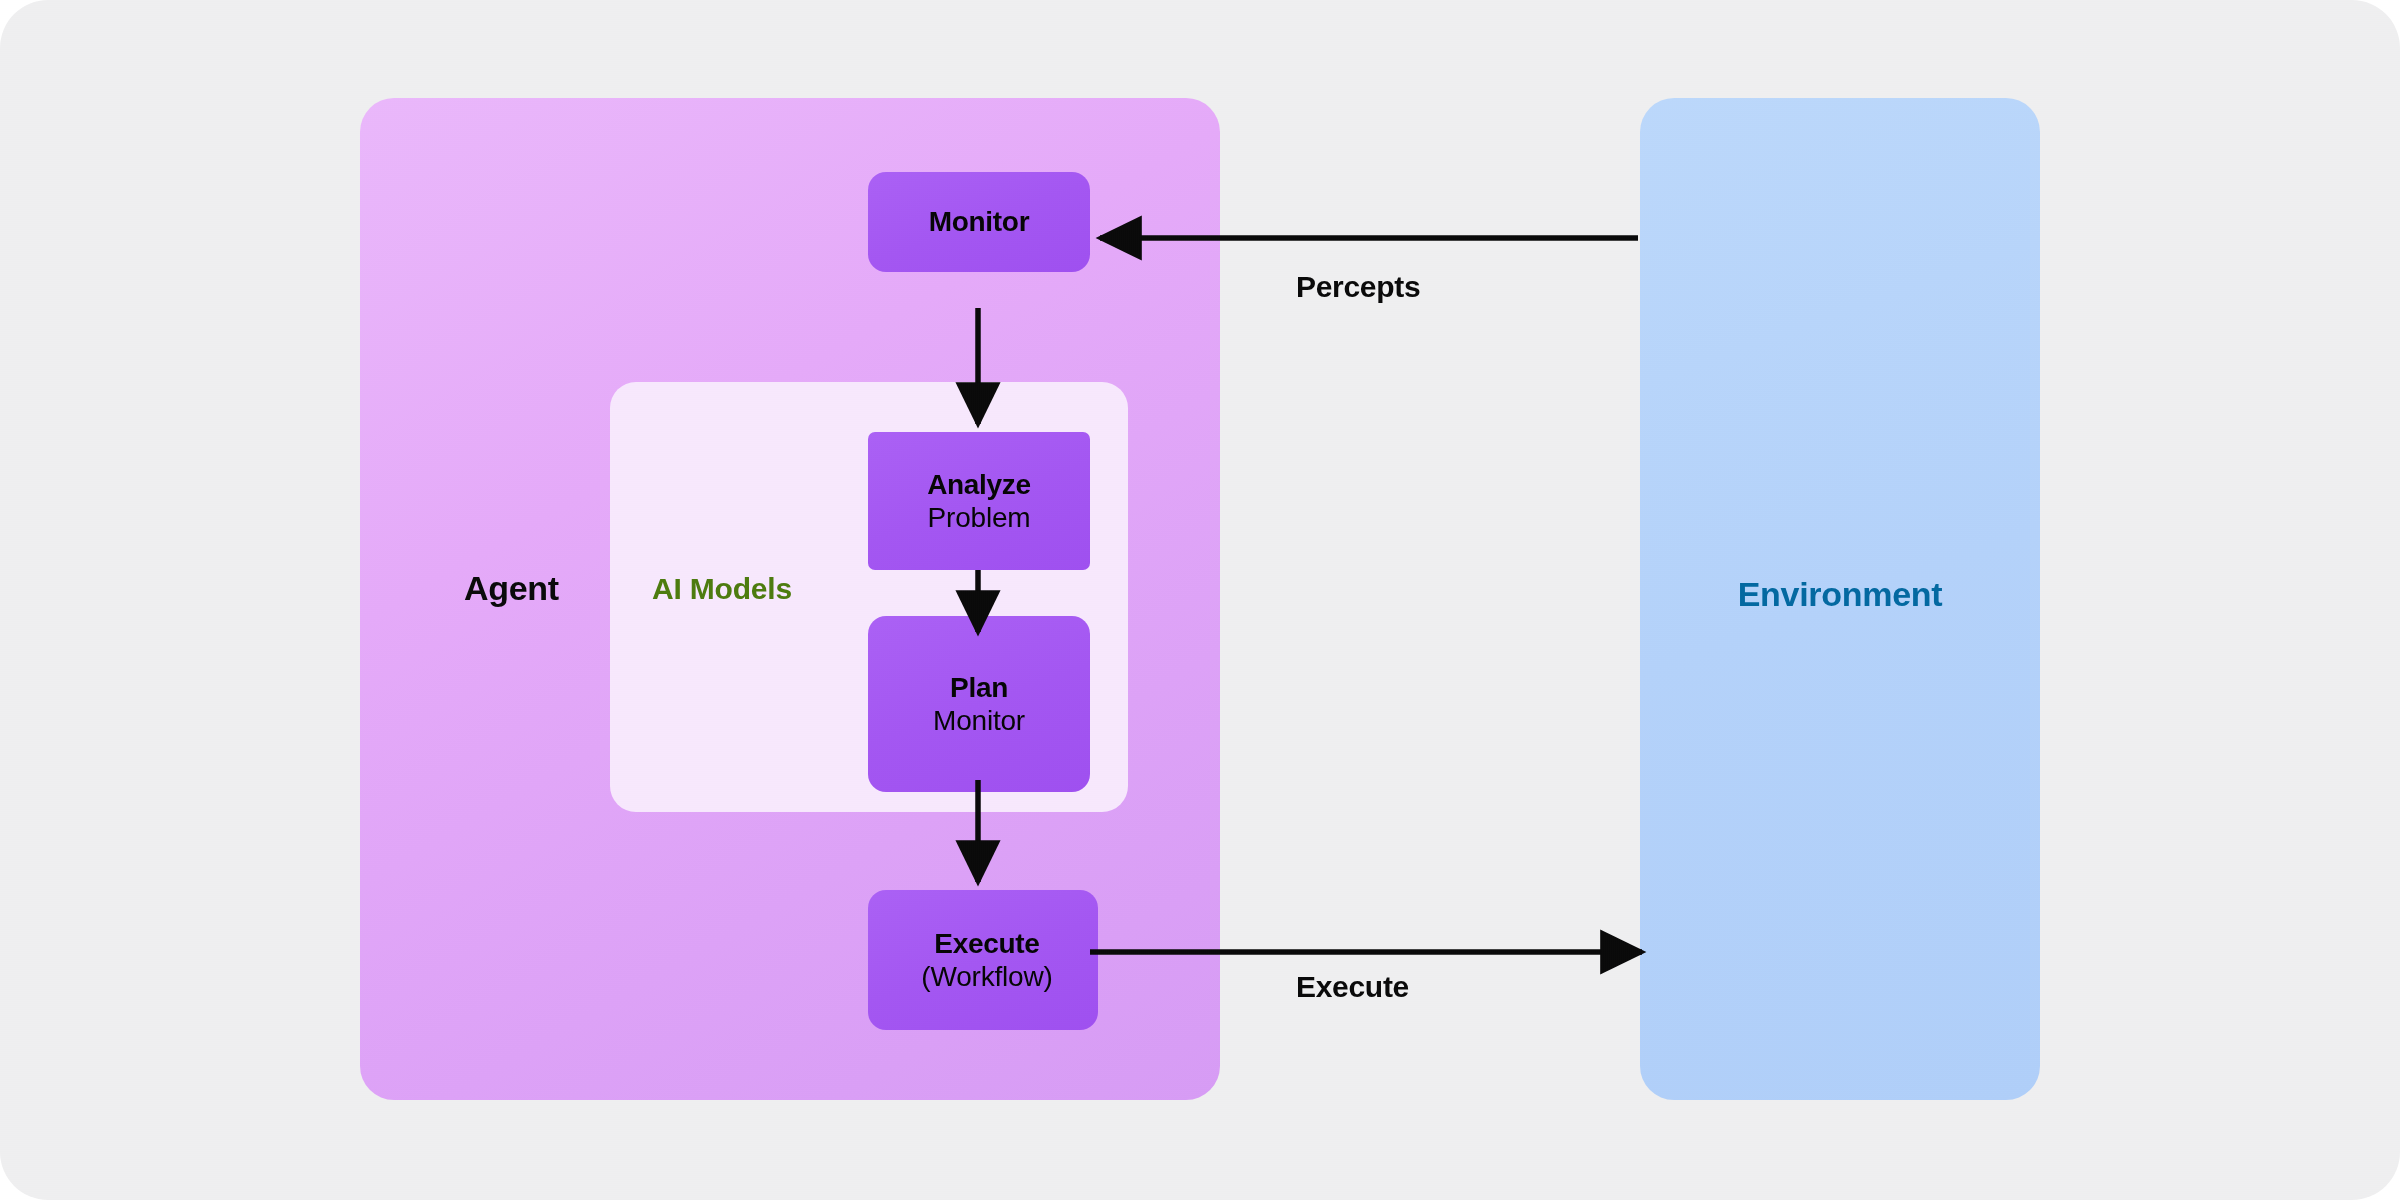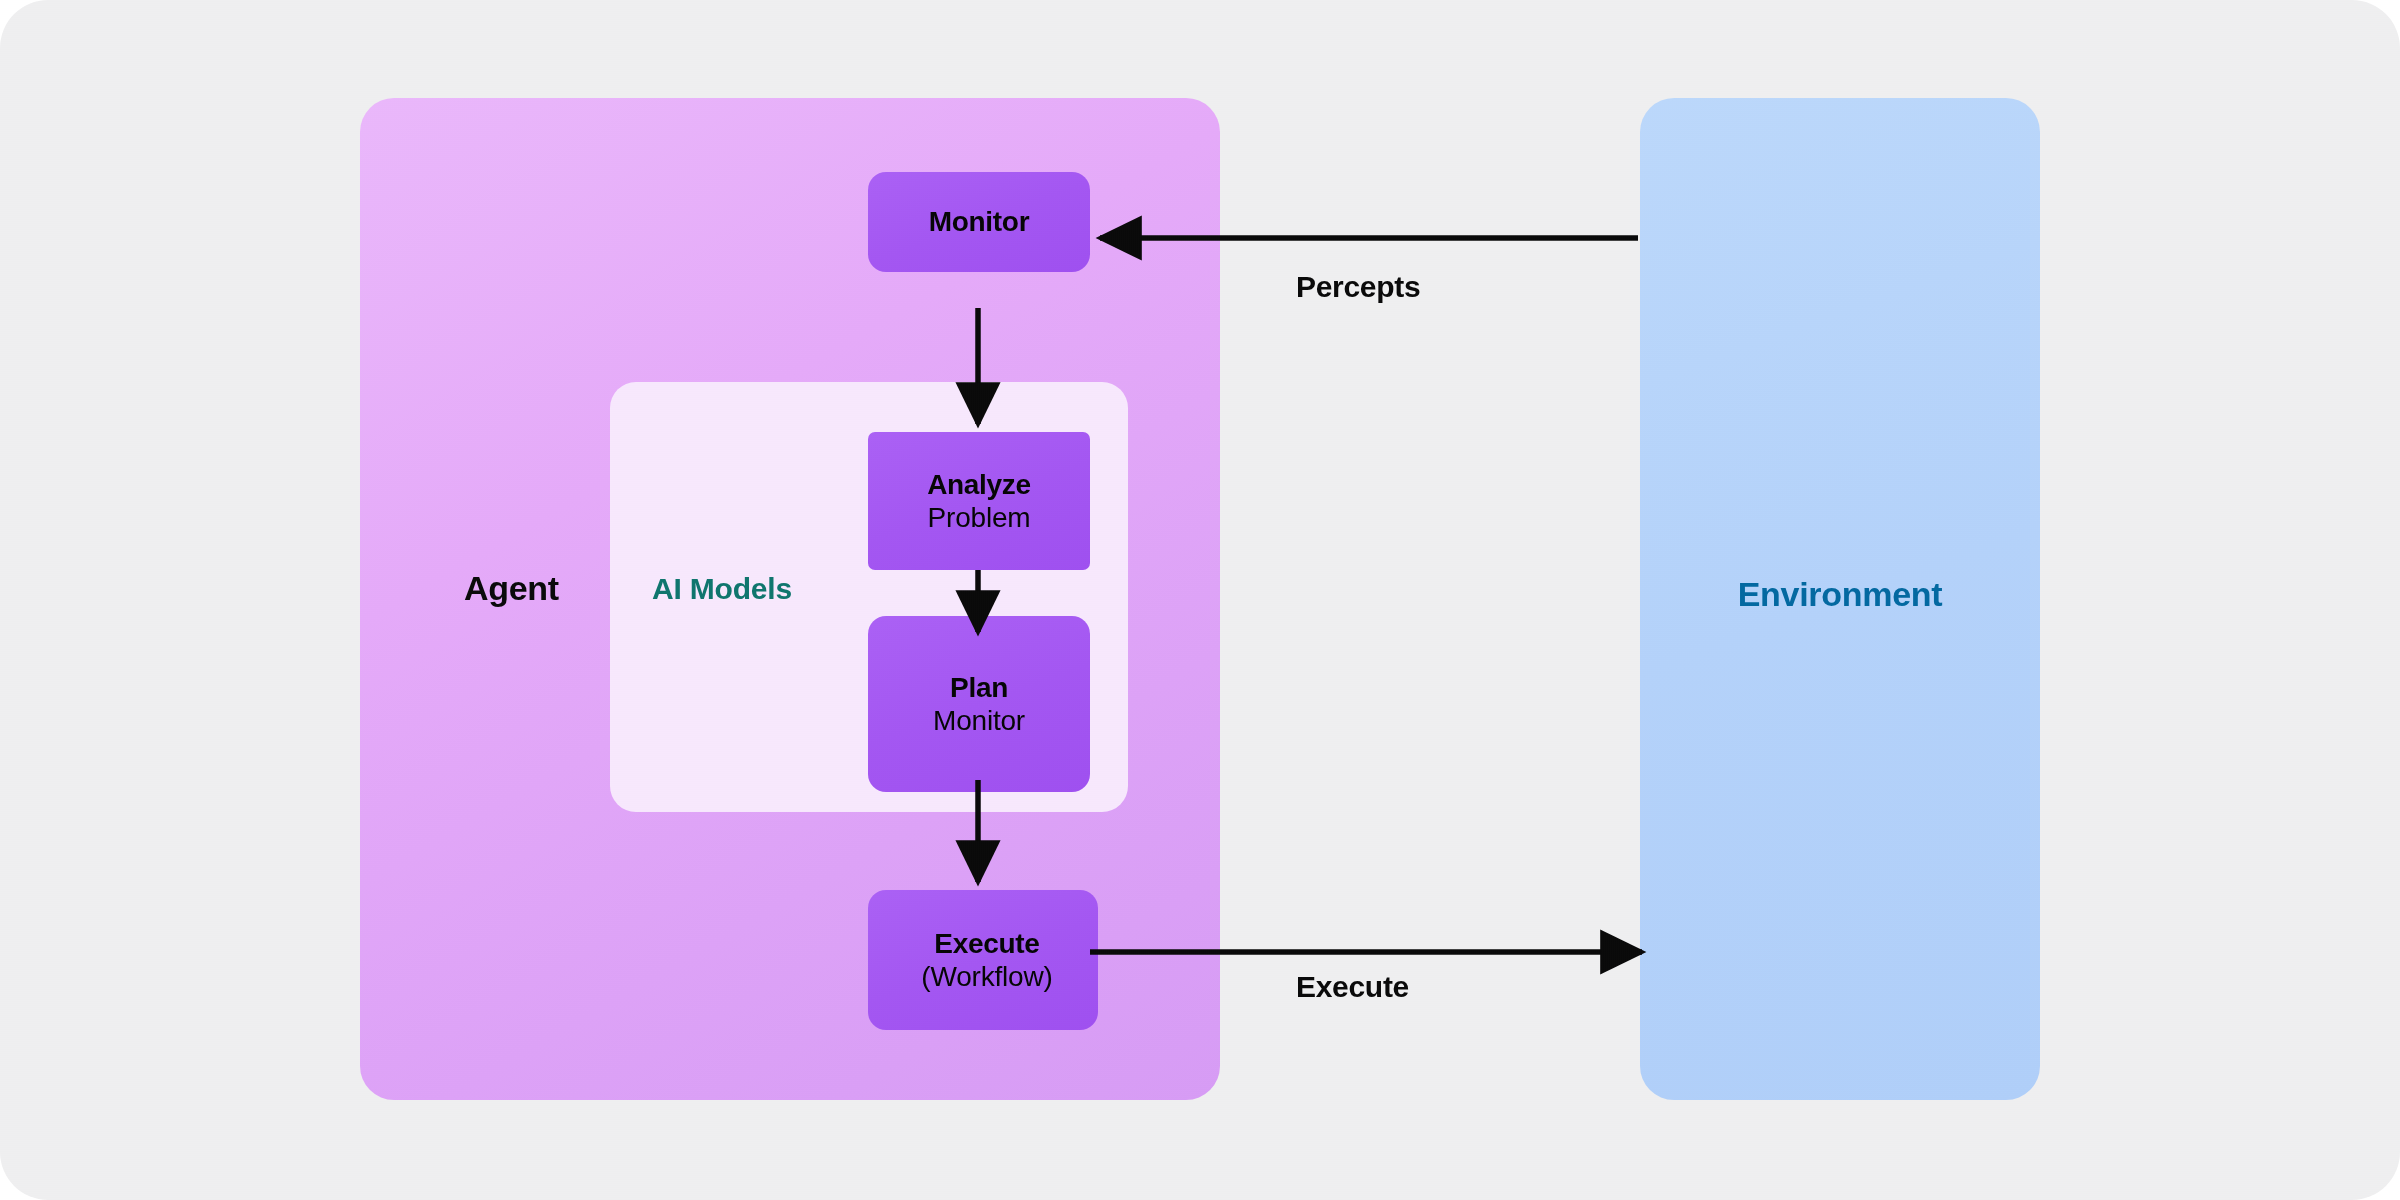--- a/index.html
+++ b/index.html
@@ -62,21 +62,21 @@
     border-radius: 26px;
     background: #f7e8fd;
   }
   .aimodels-label {
     position: absolute;
     left: 652px;
     top: 572px;
     width: 240px;
     font-size: 30px;
     font-weight: 700;
-    color: #0f766e;
+    color: #4d7c0f;
     letter-spacing: -0.2px;
     line-height: 1.1;
   }
 
   
   .env-box {
     position: absolute;
     left: 1640px;
     top: 98px;
     width: 400px;

